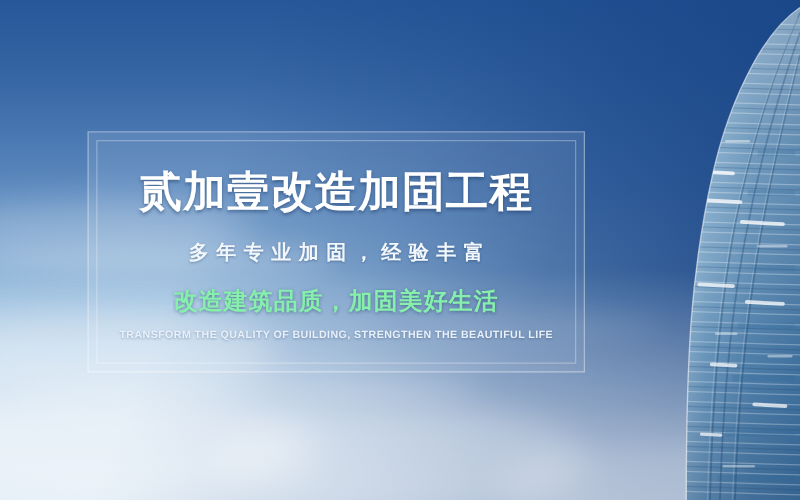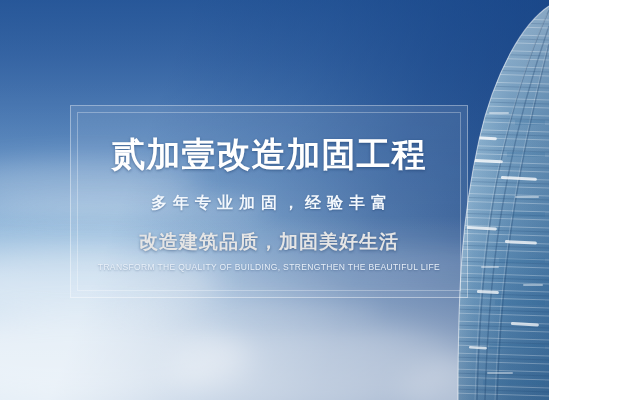--- a/index.html
+++ b/index.html
@@ -6,21 +6,21 @@
     margin: 0;
     padding: 0;
     background: #ffffff;
   }
   body {
     font-family: "Liberation Sans", sans-serif;
   }
 
   #banner {
     position: relative;
-    width: 549px;
+    width: 640px;
     height: 400px;
     overflow: hidden;
     background: #2f62a8;
   }
 
   
   .sky-base {
     position: absolute;
     inset: 0;
     background: linear-gradient(
@@ -152,31 +152,31 @@
     line-height: 1;
     white-space: nowrap;
     text-indent: 6px;
     text-shadow: 0 1px 2px rgba(10,40,85,0.35);
   }
 
   .slogan {
     margin-top: 21px;
     font-size: 19px;
     font-weight: bold;
-    color: #e5e5e5;
+    color: #86efac;
     letter-spacing: 1px;
     line-height: 1;
     white-space: nowrap;
     text-shadow: 0 1px 3px rgba(10,40,85,0.45);
   }
 
   .slogan-en {
     margin-top: 12px;
     font-size: 8.5px;
-    font-weight: normal;
+    font-weight: bold;
     color: #e8f0f9;
     letter-spacing: 0.35px;
     line-height: 1;
     white-space: nowrap;
     text-shadow: 0 1px 2px rgba(10,40,85,0.30);
   }
 </style>
 </head>
 <body>
 

